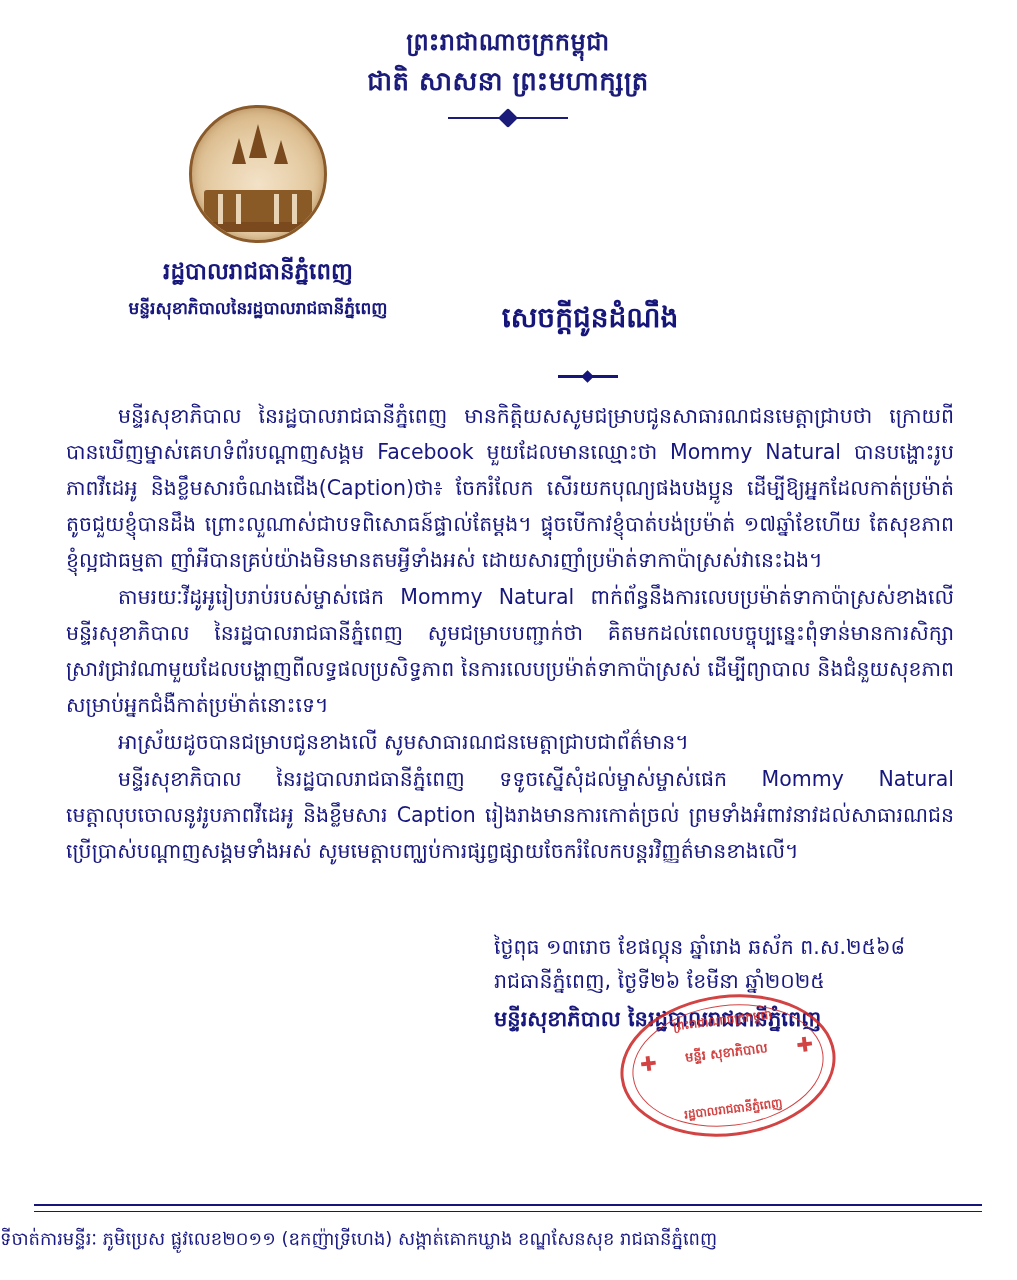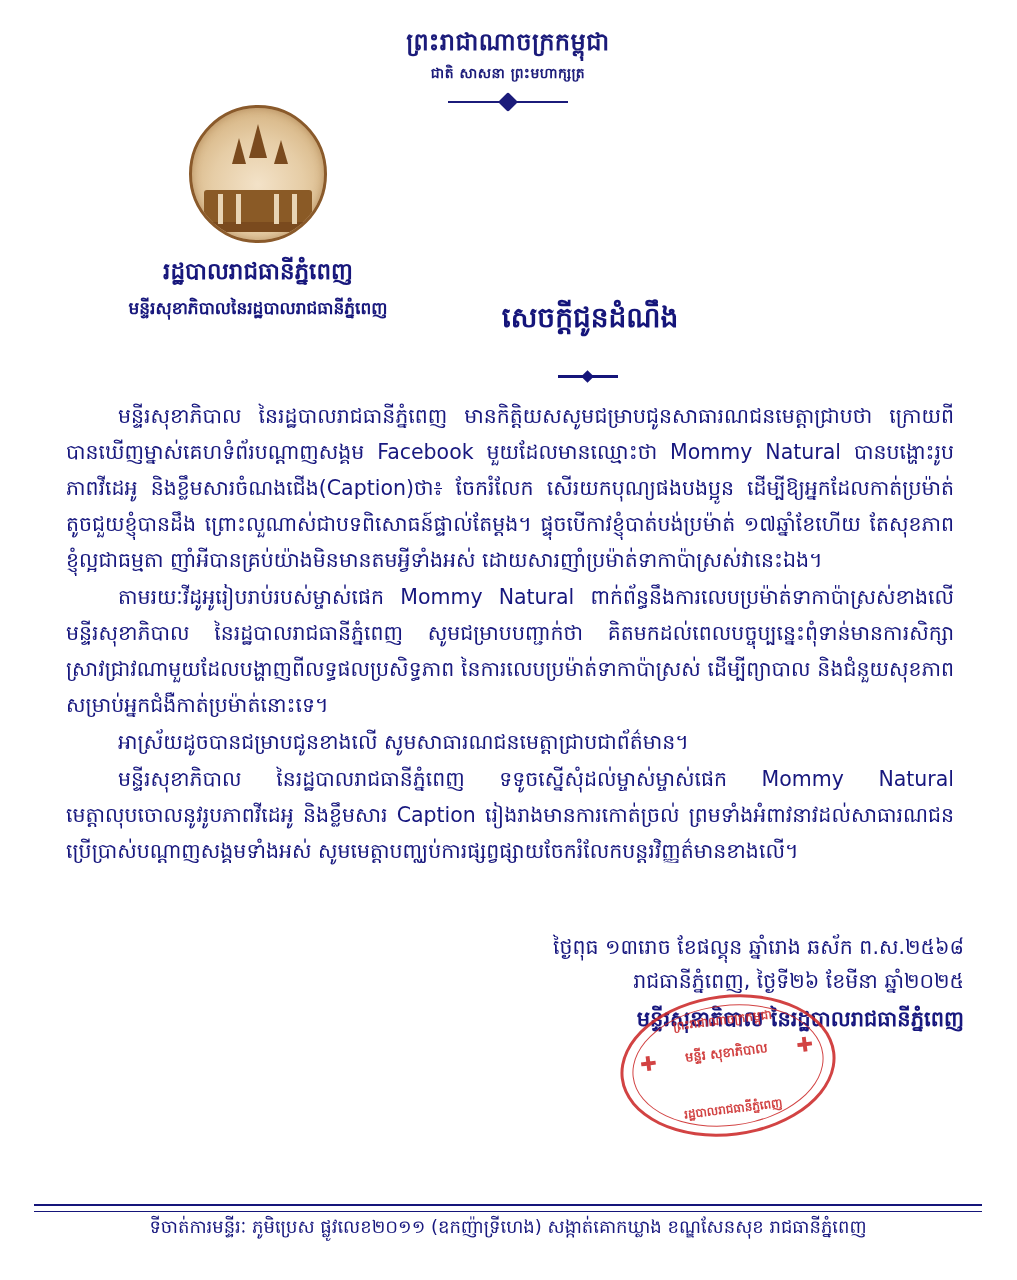--- a/index.html
+++ b/index.html
@@ -28,21 +28,21 @@
     padding-top: 26px;
     line-height: 1.35;
   }
   .kingdom .l1 {
     font-size: 24px;
     font-weight: bold;
     color: #1b1b7a;
     letter-spacing: 0.5px;
   }
   .kingdom .l2 {
-    font-size: 14px;
+    font-size: 26px;
     font-weight: bold;
     color: #1b1b7a;
     margin-top: 6px;
     letter-spacing: 0.5px;
   }
   .divider-orn {
     margin: 12px auto 0;
     width: 120px;
     height: 14px;
     position: relative;
@@ -200,21 +200,21 @@
     margin: 0 0 1px 0;
     text-indent: 52px;
   }
 
   
   .sig {
     position: absolute;
     right: 52px;
     top: 930px;
     width: 470px;
-    text-align: right;
+    text-align: left;
     color: #17177e;
     font-size: 20.5px;
     line-height: 34px;
   }
   .sig .l3 {
     font-weight: bold;
     font-size: 21px;
     margin-top: 4px;
   }
   .stamp {
@@ -278,22 +278,21 @@
     height: 2px;
     background: #15157a;
   }
   .footer-rule.second {
     bottom: 68px;
     height: 1px;
   }
   .footer {
     position: absolute;
     left: 0; right: 0;
-    bottom: 38px;
-    text-align: center;
+    bottom: 26px;
     font-size: 18px;
     color: #17177e;
   }
 </style>
 </head>
 <body>
 
 <div class="page">
 
   <div class="kingdom">

